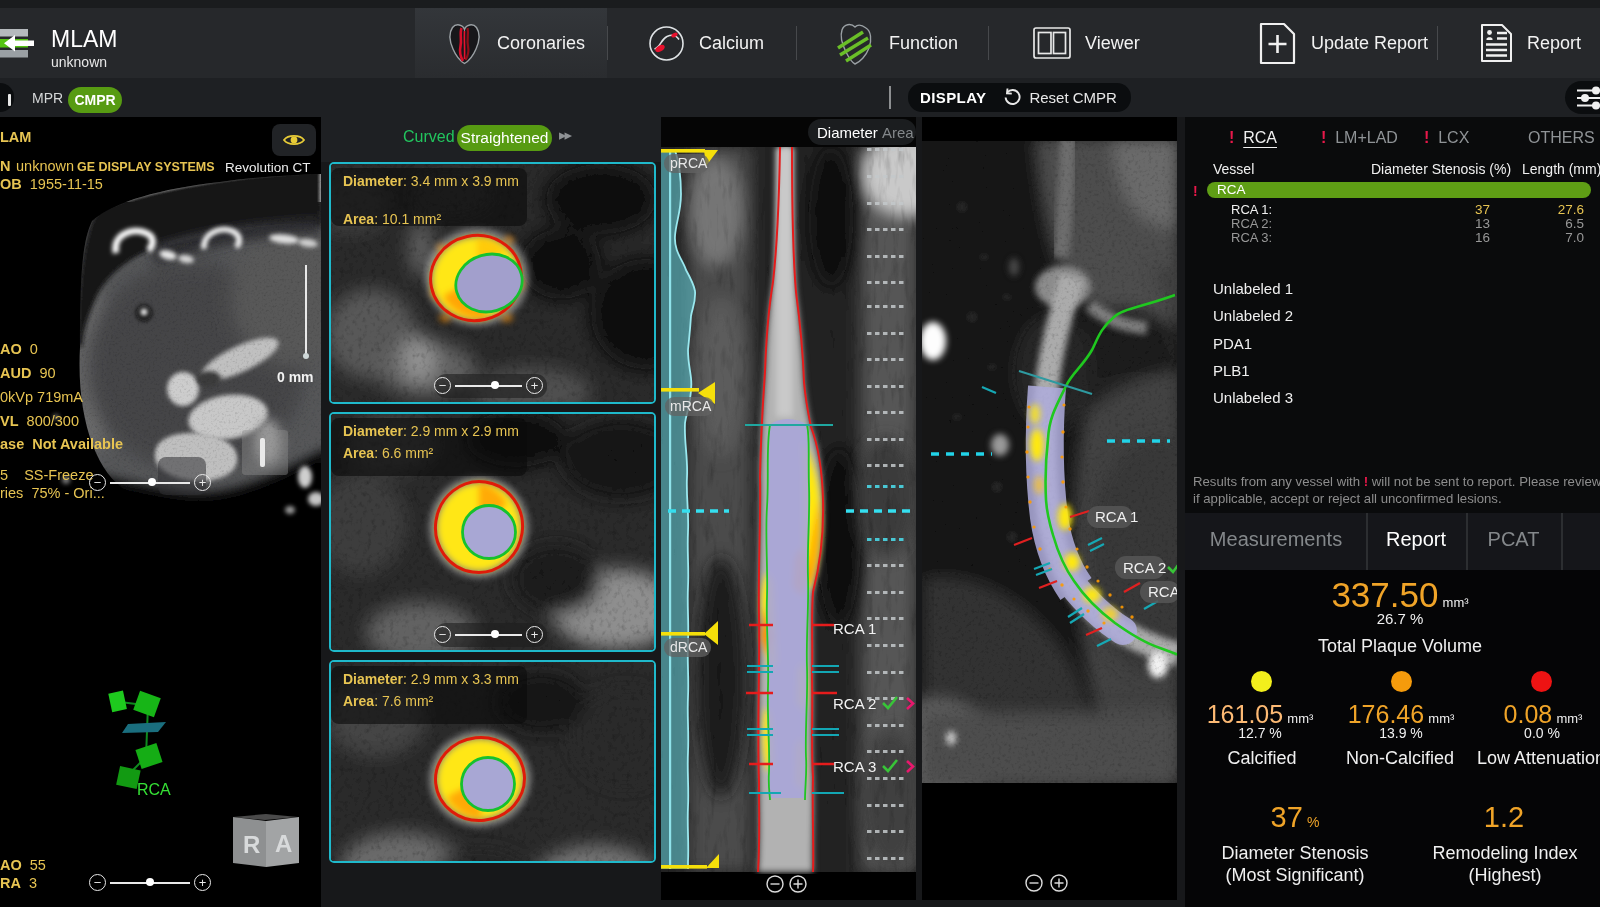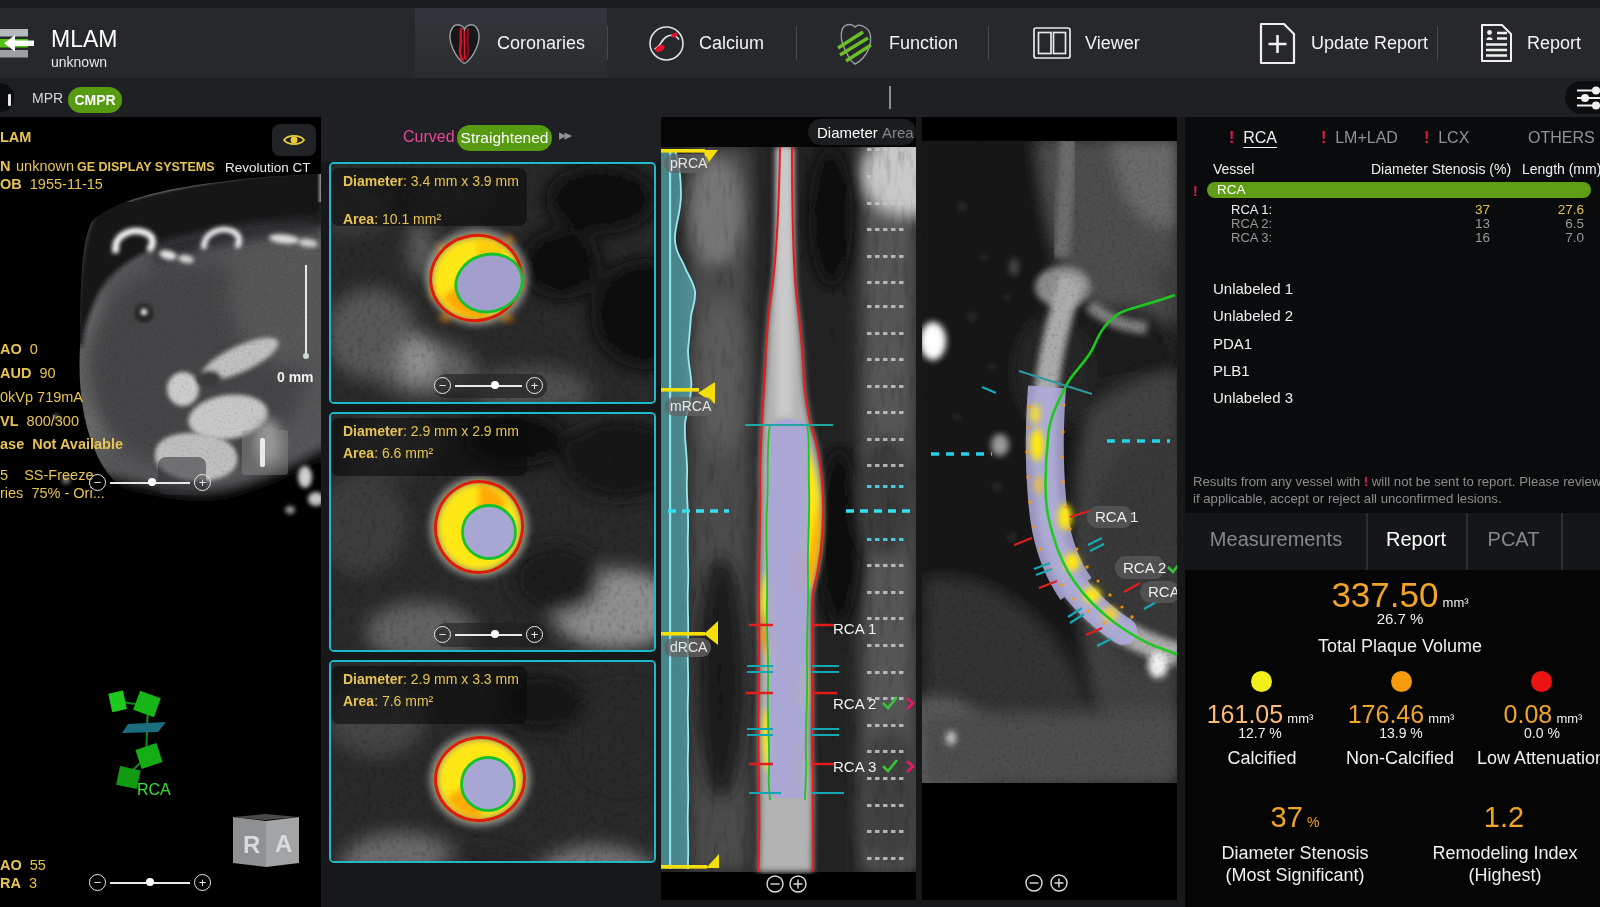--- a/index.html
+++ b/index.html
@@ -152,20 +152,27 @@
           <defs>
             <pattern id="hatch" width="2.6" height="2.6" patternTransform="rotate(45)" patternUnits="userSpaceOnUse">
               <rect width="2.6" height="2.6" fill="#0b0d0f"></rect>
               <rect width="1.2" height="2.6" fill="#cfcfcf"></rect>
             </pattern>
           </defs>
           <circle cx="9.5" cy="9.5" r="8" fill="url(#hatch)" stroke="#e8e8e8" stroke-width="1.5"></circle>
         </svg>ROI</span>
   </div>
   <div class="tbsep abs"></div>
+  <div id="displaypill" class="pill abs">
+    <span class="tlabel">DISPLAY</span>
+    <span class="titem"><svg width="19" height="19" viewBox="0 0 19 19">
+          <path d="M4.2 4.5 A 7 7 0 1 1 2.6 9.5" fill="none" stroke="#e8e8e8" stroke-width="1.9"></path>
+          <path d="M4.5 0.5 L4 5.3 L8.8 5.6" fill="none" stroke="#e8e8e8" stroke-width="1.9"></path>
+        </svg>Reset CMPR</span>
+  </div>
   <div id="rightcirc" class="abs">
     <svg width="26" height="24" viewBox="0 0 26 24">
         <g stroke="#f0f0f0" stroke-width="2.2">
           <path d="M0 4.5 L26 4.5 M0 12 L26 12 M0 19.5 L26 19.5"></path>
         </g>
         <g fill="#f0f0f0">
           <circle cx="19" cy="4.5" r="4"></circle>
           <circle cx="8" cy="12" r="4"></circle>
           <circle cx="19" cy="19.5" r="4"></circle>
         </g>
@@ -297,21 +304,21 @@
       <div class="scirc">−</div>
       <div class="strack" style="width:80px;margin:0 4px;">
           <div class="sknob" style="left:36px;"></div>
         </div>
       <div class="scirc">+</div>
     </div>
   </div>
 
   <div id="xseccol" class="abs">
     <div class="abs" style="left:0;top:0;width:340px;height:45px;background:#1e2023;"></div>
-    <div class="abs" style="left:82px;top:11px;color:#ec4899;font-size:16px;">Curved</div>
+    <div class="abs" style="left:82px;top:11px;color:#22c55e;font-size:16px;">Curved</div>
     <div class="abs" style="left:136px;top:8px;width:95px;height:26px;background:#579b12;border-radius:13px;color:#fff;font-size:15.5px;display:flex;align-items:center;justify-content:center;">Straightened</div>
     <div class="abs" style="left:238px;top:9px;color:#8f9295;font-size:15px;letter-spacing:-2px;">▸▸</div>
 
     <div class="xbox" style="top:45px;height:242px;">
       <svg width="323" height="238" style="position:absolute;left:0;top:0;">
         <defs>
           <filter id="xb" x="-100%" y="-100%" width="300%" height="300%">
               <feGaussianBlur stdDeviation="9"></feGaussianBlur>
             </filter>
           <filter id="xb2" x="-100%" y="-100%" width="300%" height="300%">

